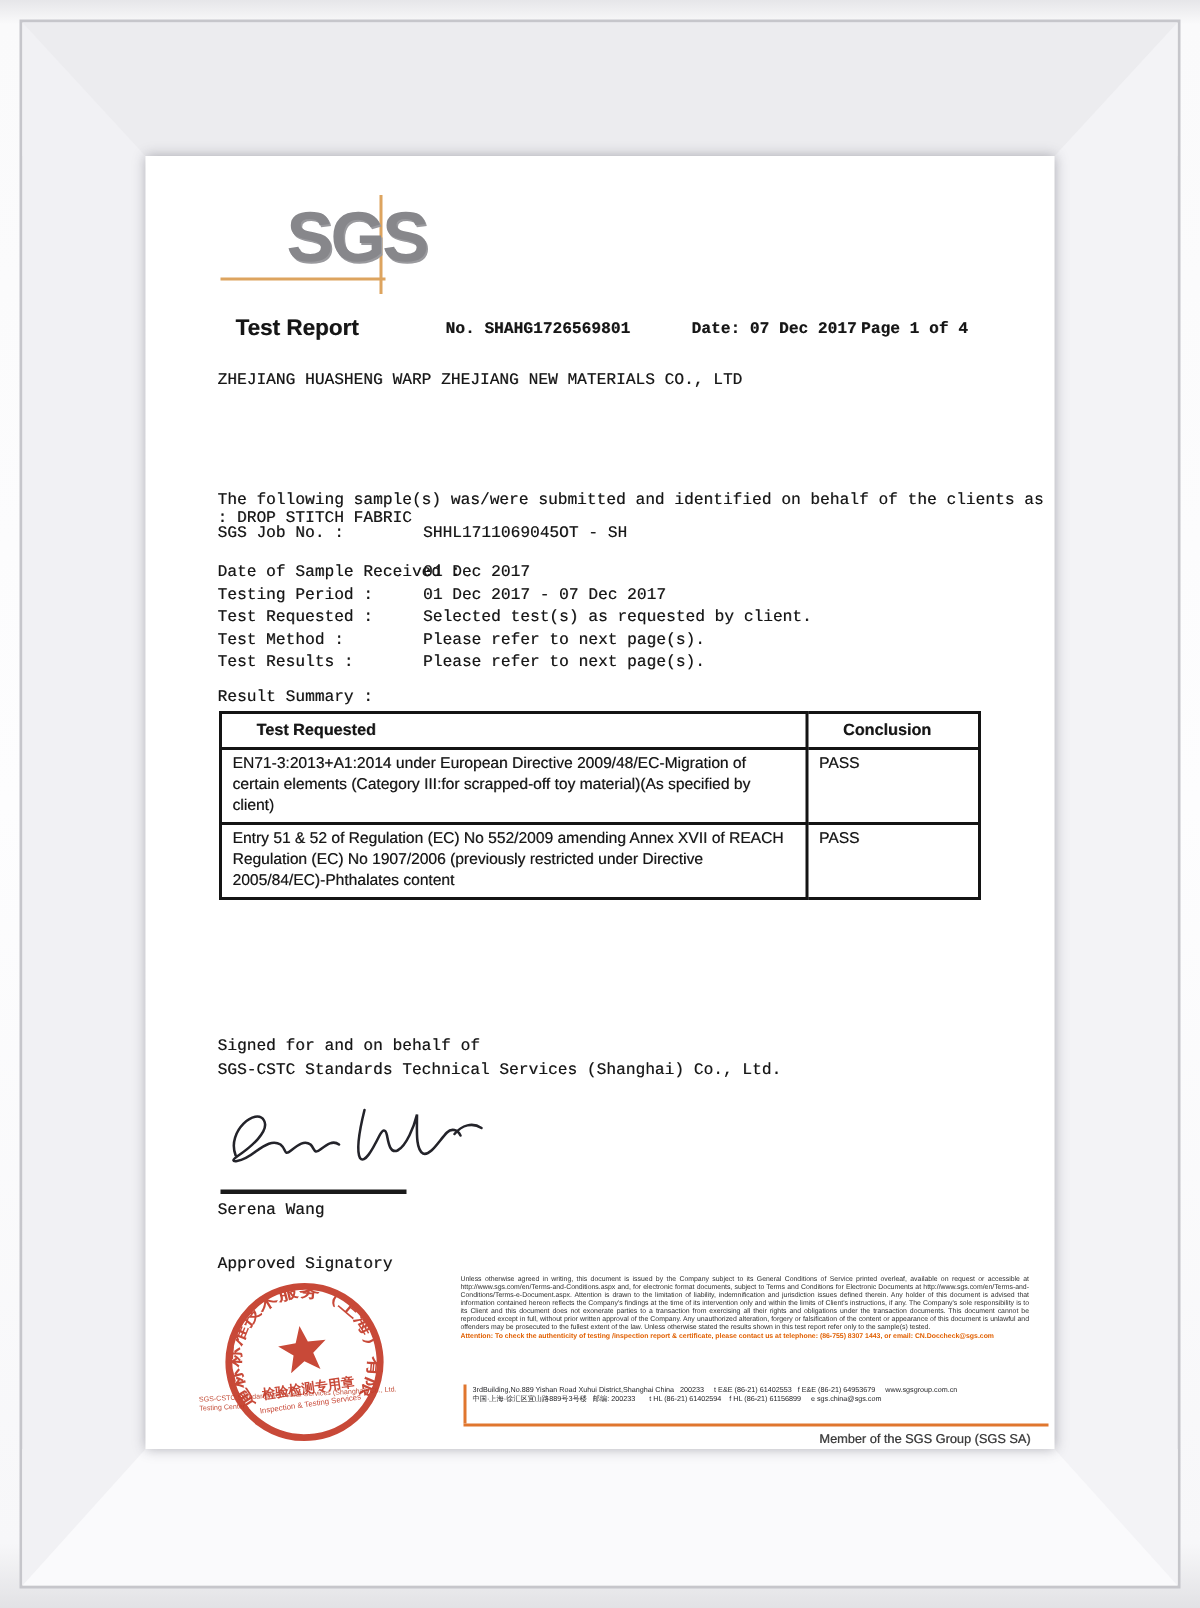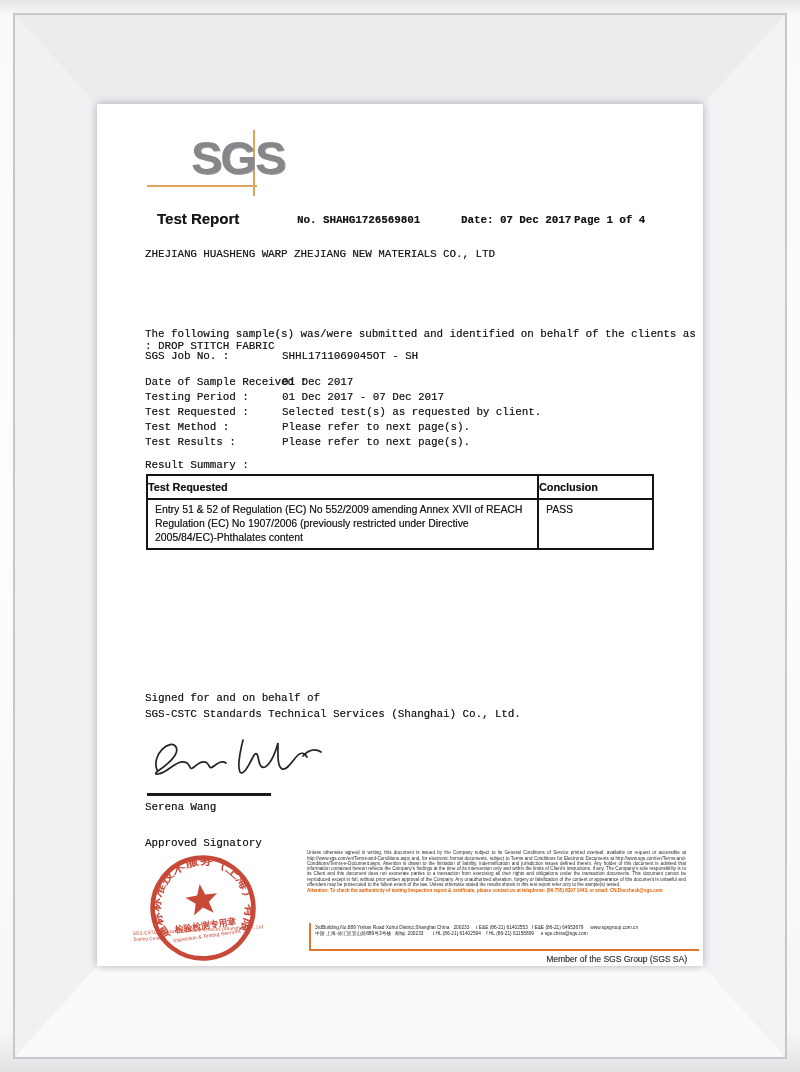--- a/index.html
+++ b/index.html
@@ -22,21 +22,21 @@
     text-shadow:1px 1px 0 #9a9a9e;}
   .hline{height:2px;}
   .vline{width:2px;}
   .doc11{font-size:10.8px;font-family:Liberation Mono, monospace;}
   .bold{font-weight:bold;}
   .flabel{position:absolute;left:48px;}
   .fvalue{position:absolute;left:185px;}
   table.results{border-collapse:collapse;width:508px;}
   table.results td,table.results th{border:2px solid #141414;vertical-align:top;
     font-size:10.4px;line-height:14px;padding:3px 7px;text-align:left;}
-  table.results th{font-size:10.8px;padding:4px 0;}
+  table.results th{font-size:10.8px;padding:4px 23px;}
   td.pass{text-align:center;width:99px;font-size:10.8px;}
   th.concl{text-align:center;}
   .sig-svg path{fill:none;stroke:#23232a;stroke-width:1.7;stroke-linecap:round;}
   .scale-half{transform:scale(0.5);transform-origin:0 0;}
   .disc{font-size:9.2px;line-height:10.6px;text-align:justify;color:#2e2e2e;width:758px;}
   .attn{font-size:9.2px;line-height:10.6px;font-weight:bold;width:758px;margin-top:2px;}
   .addr{font-size:9.6px;line-height:12.4px;white-space:pre;color:#1f1f22;}
   .redsmall{font-size:9.5px;line-height:11.5px;width:340px;}
   .stamp-wrap{transform:rotate(-8deg);opacity:.92;}
 </style>
@@ -89,20 +89,24 @@
 
     <div class="abs fuzzy doc11" style="left:48px;top:355px;">Result Summary :</div>
 
     <table class="results abs fuzzy" style="left:49px;top:370px;">
       <tbody>
           <tr>
         <th>Test Requested</th>
         <th class="concl">Conclusion</th>
       </tr>
       <tr>
+        <td>EN71-3:2013+A1:2014 under European Directive 2009/48/EC-Migration of certain elements (Category III:for scrapped-off toy material)(As specified by client)</td>
+        <td class="pass">PASS</td>
+      </tr>
+      <tr>
         <td>Entry 51 &amp; 52 of Regulation (EC) No 552/2009 amending Annex XVII of REACH Regulation (EC) No 1907/2006 (previously restricted under Directive 2005/84/EC)-Phthalates content</td>
         <td class="pass">PASS</td>
       </tr>
     </tbody>
       </table>
 
     <div class="abs fuzzy doc11" style="left:48px;top:588px;">Signed for and on behalf of</div>
     <div class="abs fuzzy doc11" style="left:48px;top:604px;">SGS-CSTC Standards Technical Services (Shanghai) Co., Ltd.</div>
 
     <svg class="abs sig-svg" style="left:46px;top:622px;" width="190" height="64" viewBox="0 0 190 64">

